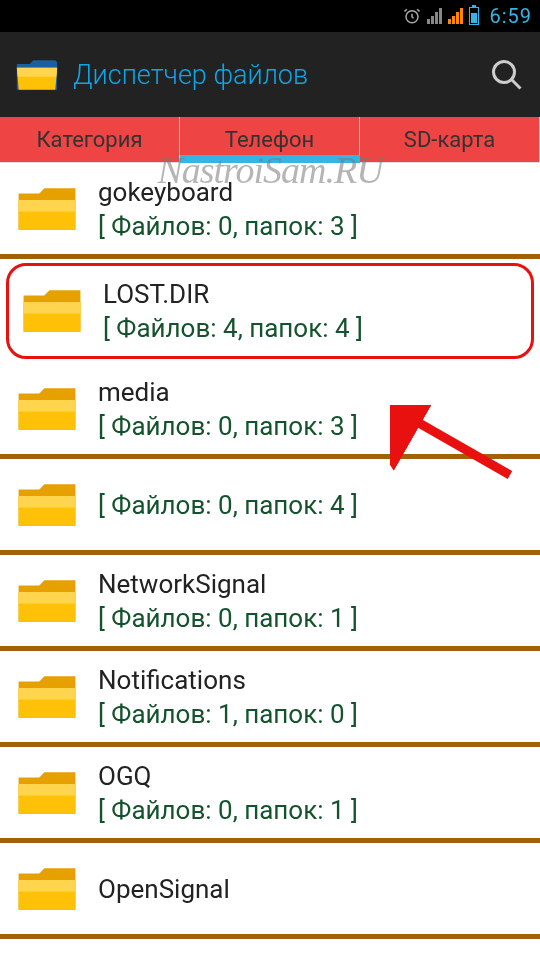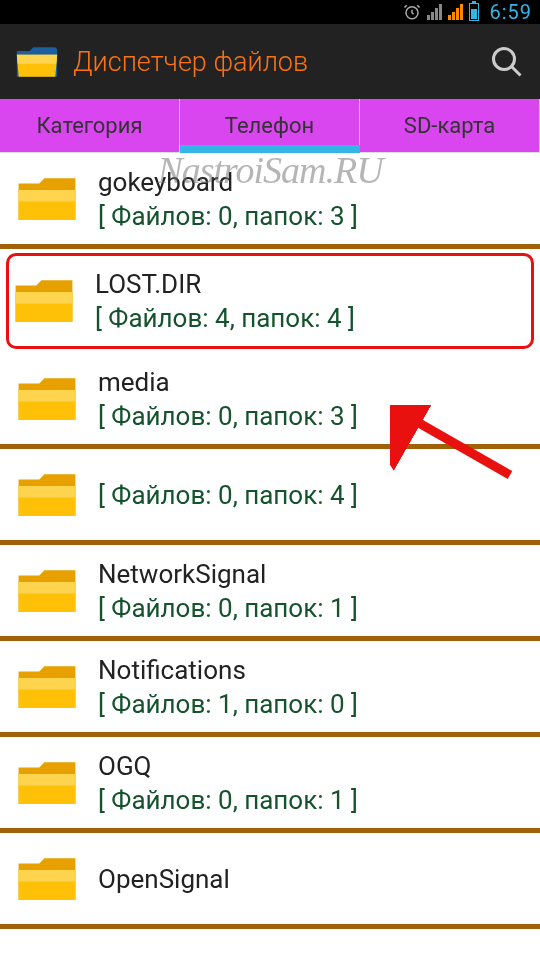--- a/index.html
+++ b/index.html
@@ -5,21 +5,21 @@
     * { margin: 0; padding: 0; box-sizing: border-box; }
     body {
       width: 540px;
       height: 960px;
       font-family: Roboto, Arial, sans-serif;
       background: #fff;
       overflow: hidden;
       position: relative;
     }
     .status-bar {
-      height: 24px;
+      height: 32px;
       background: #000;
       display: flex;
       justify-content: flex-end;
       align-items: center;
       padding: 0 8px;
       gap: 6px;
       color: #33b5e5;
       font-size: 18px;
     }
     .status-bar .icon-gray { color: #888; }
@@ -30,38 +30,38 @@
     .signal-bars span:nth-child(1){height:5px}
     .signal-bars span:nth-child(2){height:8px}
     .signal-bars span:nth-child(3){height:12px}
     .signal-bars span:nth-child(4){height:16px}
     .signal-orange { color: #ff8800; }
     .battery { width: 10px; height: 18px; border: 1.5px solid #33b5e5; position: relative; }
     .battery::before { content:''; position:absolute; top:-3px; left:2px; width:4px; height:2px; background:#33b5e5; }
     .battery::after { content:''; position:absolute; bottom:1px; left:1px; right:1px; height:60%; background:#33b5e5; }
     
     .action-bar {
-      height: 75px;
+      height: 85px;
       background: #222;
       display: flex;
       align-items: center;
       padding: 0 15px;
-      color: #f97316;
+      color: #0ea5e9;
     }
     .app-icon {
       width: 44px; height: 38px;
       margin-right: 14px;
     }
     .app-title { font-size: 27px; font-weight: 300; flex: 1; }
     .search-icon { width: 36px; height: 36px; }
     
     .tabs {
-      height: 54px;
-      display: flex;
-      background: #d946ef;
+      height: 46px;
+      display: flex;
+      background: #ef4444;
       border-bottom: 1px solid #ddd;
       position: relative;
     }
     .tab {
       flex: 1;
       display: flex;
       align-items: center;
       justify-content: center;
       font-size: 22px;
       color: #333;
@@ -95,23 +95,23 @@
     .list { background: #fff; }
     .row {
       display: flex;
       align-items: center;
       padding: 12px 16px;
       border-bottom: 5px solid #a16207;
       min-height: 96px;
     }
     .highlighted {
       border: 3px solid #e91010;
-      border-radius: 10px;
+      border-radius: 20px;
       margin: 4px 6px;
-      padding: 10px 4px;
+      padding: 10px 12px;
     }
     .folder-icon {
       width: 62px; height: 52px;
       flex-shrink: 0;
       margin-right: 20px;
     }
     .row-text { display: flex; flex-direction: column; gap: 4px; }
     .row-name { font-size: 26px; color: #222; }
     .row-meta { font-size: 26px; color: #14532d; }
     

